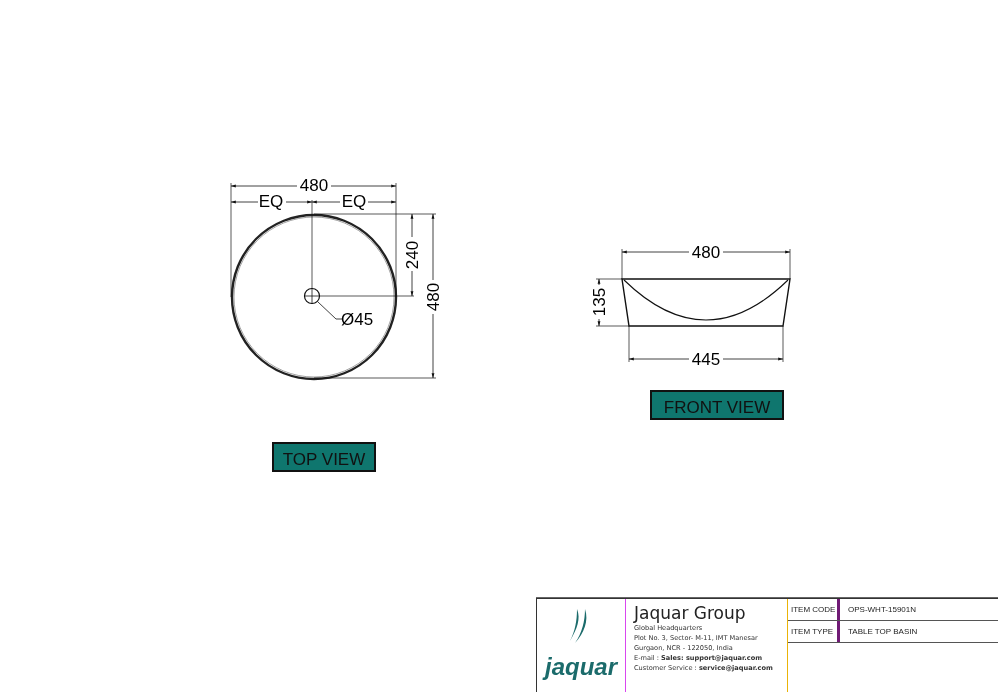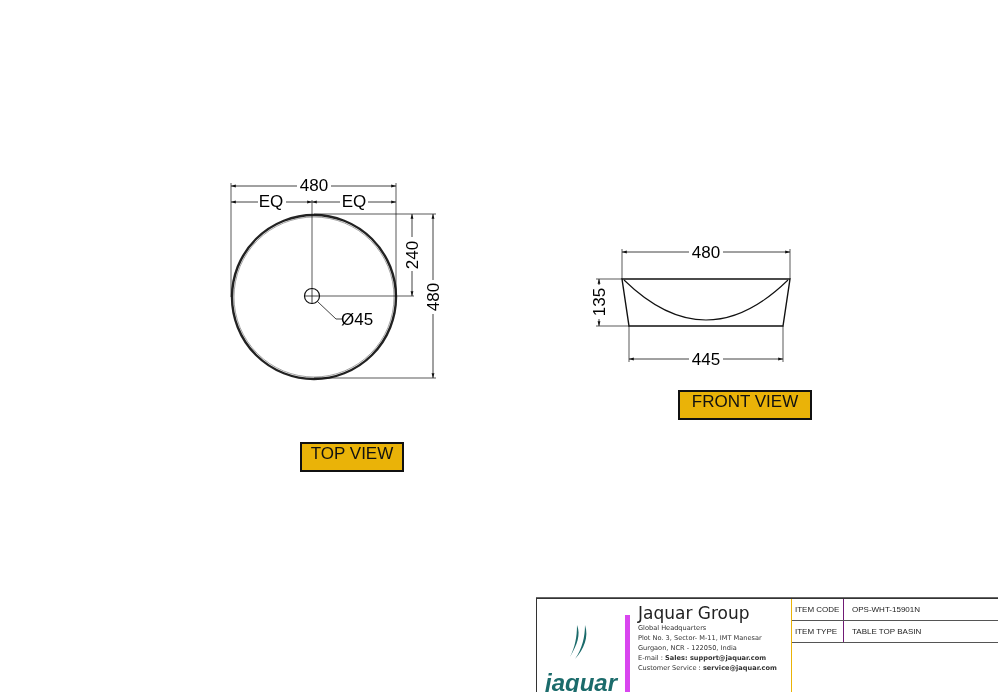--- a/index.html
+++ b/index.html
@@ -1,34 +1,34 @@
 <!DOCTYPE html>
 <html><head>
 <meta charset="utf-8">
 <style>
   html, body { margin:0; padding:0; background:#ffffff; }
   body { width:1000px; height:692px; position:relative; overflow:hidden; font-family:"Liberation Sans", sans-serif; color:#111; }
   .drawing { position:absolute; left:0; top:0; width:1000px; height:692px;text-align:center; }
   .view-label {
     position:absolute; border:2px solid #111; font-family:"Liberation Sans", sans-serif;
-    font-size:17px; display:flex; align-items:flex-start; justify-content:center; background:#eab308;margin-left:28px;
+    font-size:17px; display:flex; align-items:flex-end; justify-content:center; background:#0f766e;
   }
   .title-block {
     position:absolute; left:536px; top:598px; width:462px; height:94px;
     border-top:1.5px solid #333; border-left:1.5px solid #333; box-sizing:border-box;
     display:flex; background:#fff;
   }
-  .tb-logo { width:88px; border-right:5px solid #d946ef; position:relative;margin-top:16px; }
+  .tb-logo { width:88px; border-right:1px solid #d946ef; position:relative; }
   .tb-company { width:162px; border-right:1px solid #eab308; padding:4px 0 0 8px; box-sizing:border-box; }
   .tb-company .name { font-family:"DejaVu Sans", sans-serif; font-size:17px; line-height:20px; color:#222; }
   .tb-company .line { font-family:"DejaVu Sans", sans-serif; font-size:6.6px; line-height:10px; color:#333; white-space:nowrap; }
   .tb-company .line b { font-weight:bold; }
   .tb-specs { flex:1; display:flex; flex-direction:column; }
   .tb-row { display:flex; border-bottom:1px solid #555; height:21px; font-size:8px; align-items:center; }
-  .tb-row .k { width:52px; border-right:1px solid #701a75; height:100%; display:flex; align-items:center; padding-left:3px; box-sizing:border-box; color:#222; }
+  .tb-row .k { width:52px; border-right:3px solid #701a75; height:100%; display:flex; align-items:center; padding-left:3px; box-sizing:border-box; color:#222; }
   .tb-row .v { padding-left:8px; color:#222; }
   .tb-note { font-size:8px; padding:6px 0 0 6px; color:#222; white-space:nowrap; }
   svg text { font-family:"Liberation Sans", sans-serif; }
 </style>
 </head>
 <body>
 
 <div class="drawing">
   <svg width="1000" height="692" viewBox="0 0 1000 692">
     <defs>

